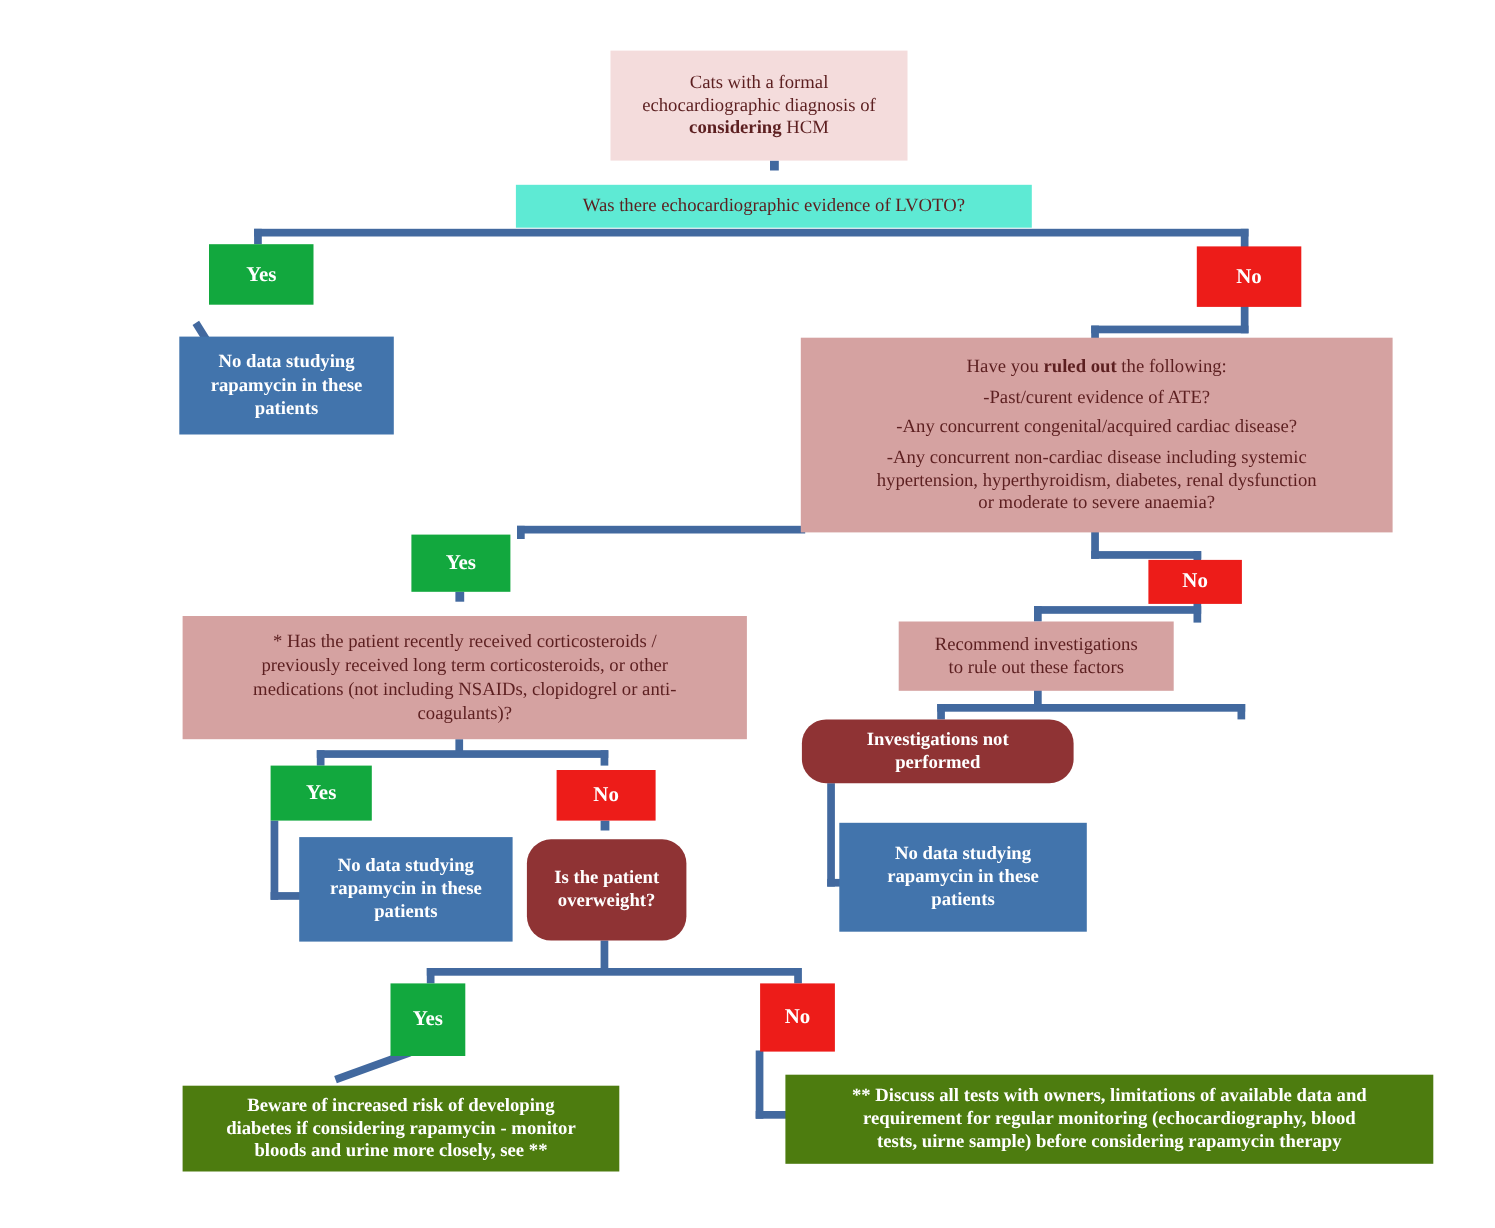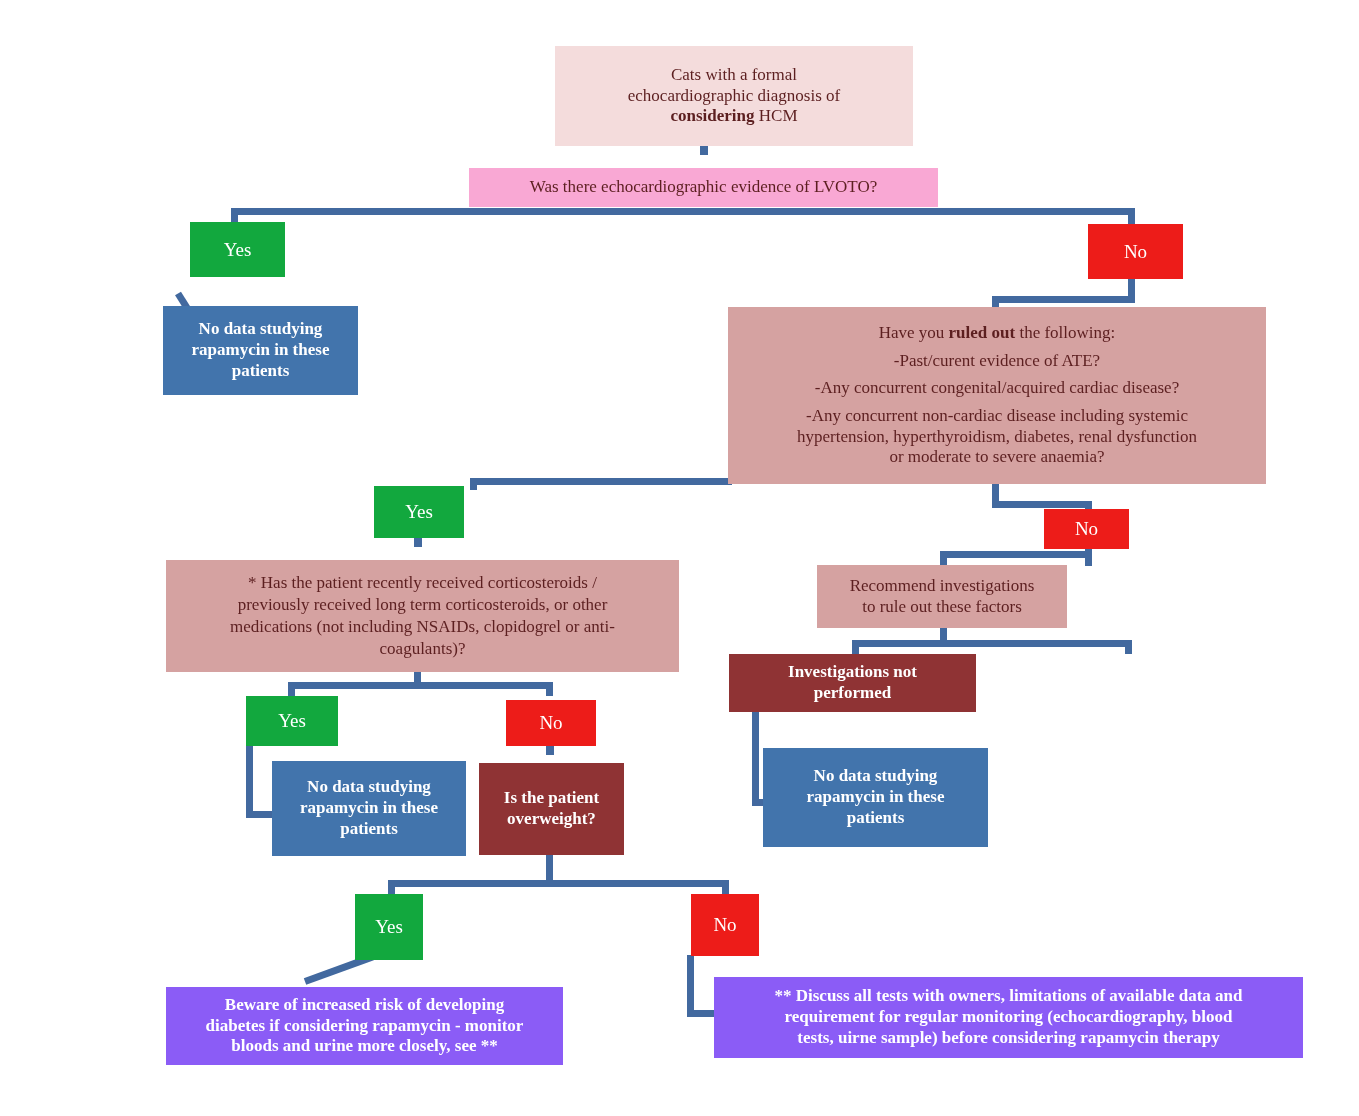--- a/index.html
+++ b/index.html
@@ -31,21 +31,21 @@
     padding: 0 6px;
     box-sizing: border-box;
   }
 
   
   .pink-light {
     background: #f4dcdc;
     color: #5c1f20;
   }
   .pink-mid {
-    background: #f9a8d4;
+    background: #5eead4;
     color: #5c1f20;
   }
   .pink-dark {
     background: #d5a2a1;
     color: #5c1f20;
   }
   .green {
     background: #12a83e;
     color: #ffffff;
   }
@@ -55,29 +55,30 @@
   }
   .blue {
     background: #4274ac;
     color: #ffffff;
     font-weight: bold;
   }
   .maroon {
     background: #8f3334;
     color: #ffffff;
     font-weight: bold;
+    border-radius: 22px;
   }
   .maroon-dark {
-    background: #8b5cf6;
+    background: #4d7c0f;
     color: #ffffff;
     font-weight: bold;
   }
 
   .yn {
-    font-weight: normal;
+    font-weight: bold;
   }
 
   
   .node .line {
     display: block;
   }
   .node .para {
     display: block;
     margin: 7px 0;
   }
@@ -149,21 +150,21 @@
   <div class="conn v" style="left:546px; top:855px; height:28px;"></div>
   <div class="conn h" style="left:388px; top:880px; width:340px;"></div>
   <div class="conn v" style="left:388px; top:880px; height:14px;"></div>
   <div class="conn v" style="left:722px; top:880px; height:14px;"></div>
 
   <div class="diag" style="left:305px; top:978px; width:72px; height:7px; transform:rotate(-20deg);"></div>
 
   <div class="conn v" style="left:687px; top:955px; height:62px;"></div>
   <div class="conn h" style="left:687px; top:1010px; width:28px;"></div>
 
-  <div class="node pink-light" style="left:555px; top:46px; width:358px; height:100px; font-size:17px;">
+  <div class="node pink-light" style="left:555px; top:46px; width:270px; height:100px; font-size:17px;">
     <span class="txt">
       <span class="line">Cats with a formal</span>
       <span class="line">echocardiographic diagnosis of</span>
       <span class="line"><b>considering</b><span> HCM</span></span>
     </span>
   </div>
 
   <div class="node pink-mid" style="left:469px; top:168px; width:469px; height:39px; font-size:17px;">
     <span class="txt">Was there echocardiographic evidence of LVOTO?</span>
   </div>

